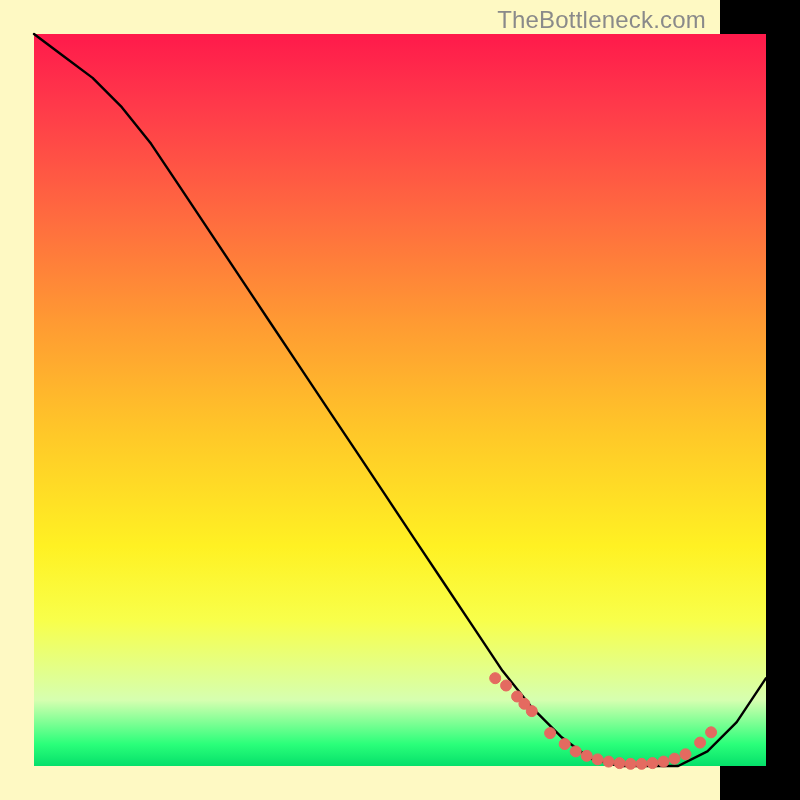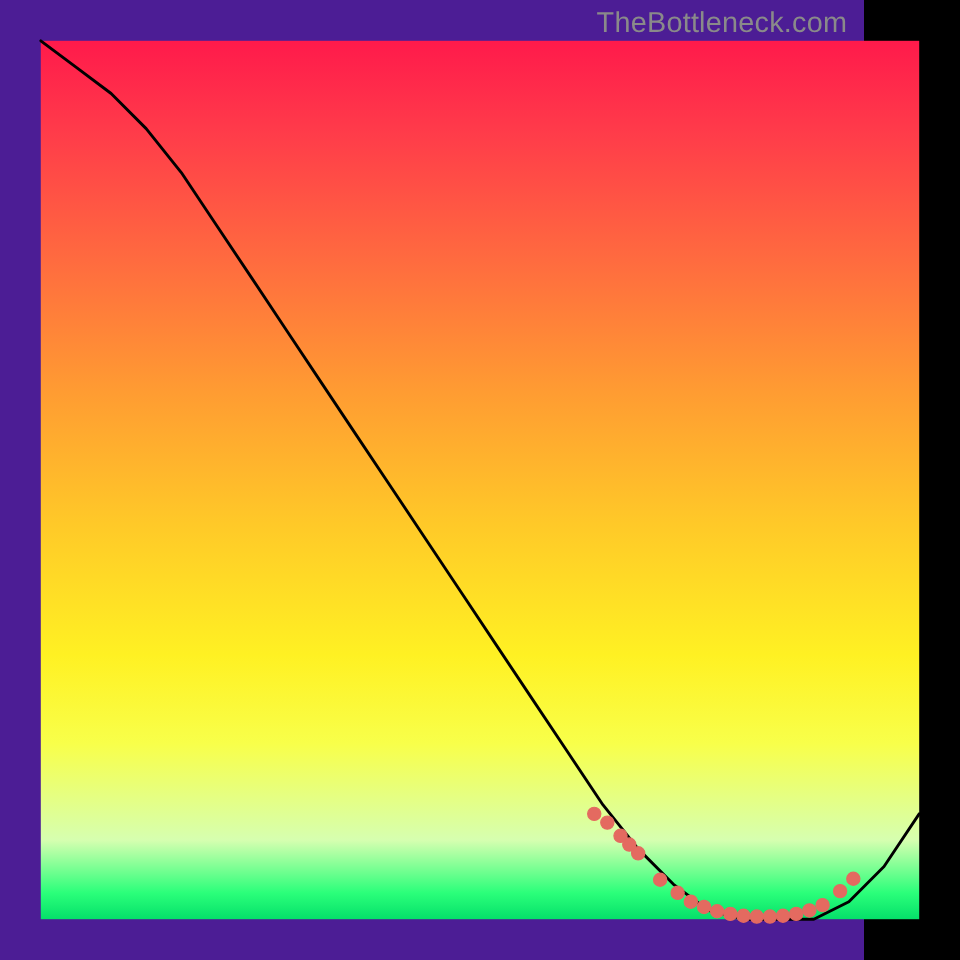--- a/index.html
+++ b/index.html
@@ -1,21 +1,21 @@
 <!DOCTYPE html>
 <html><head>
 <meta charset="utf-8">
 <style>
   * { margin: 0; padding: 0; box-sizing: border-box; }
   html, body { width: 800px; height: 800px; background: #000; overflow: hidden; }
   .stage {
     position: relative;
     width: 720px;
     height: 800px;
-    background: #4c1d95;
+    background: #fef9c3;
   }
   .plot {
     position: absolute;
     left: 34px;
     top: 34px;
     width: 732px;
     height: 732px;
     background: linear-gradient(
       to bottom,
       #ff1a4b 0%,

